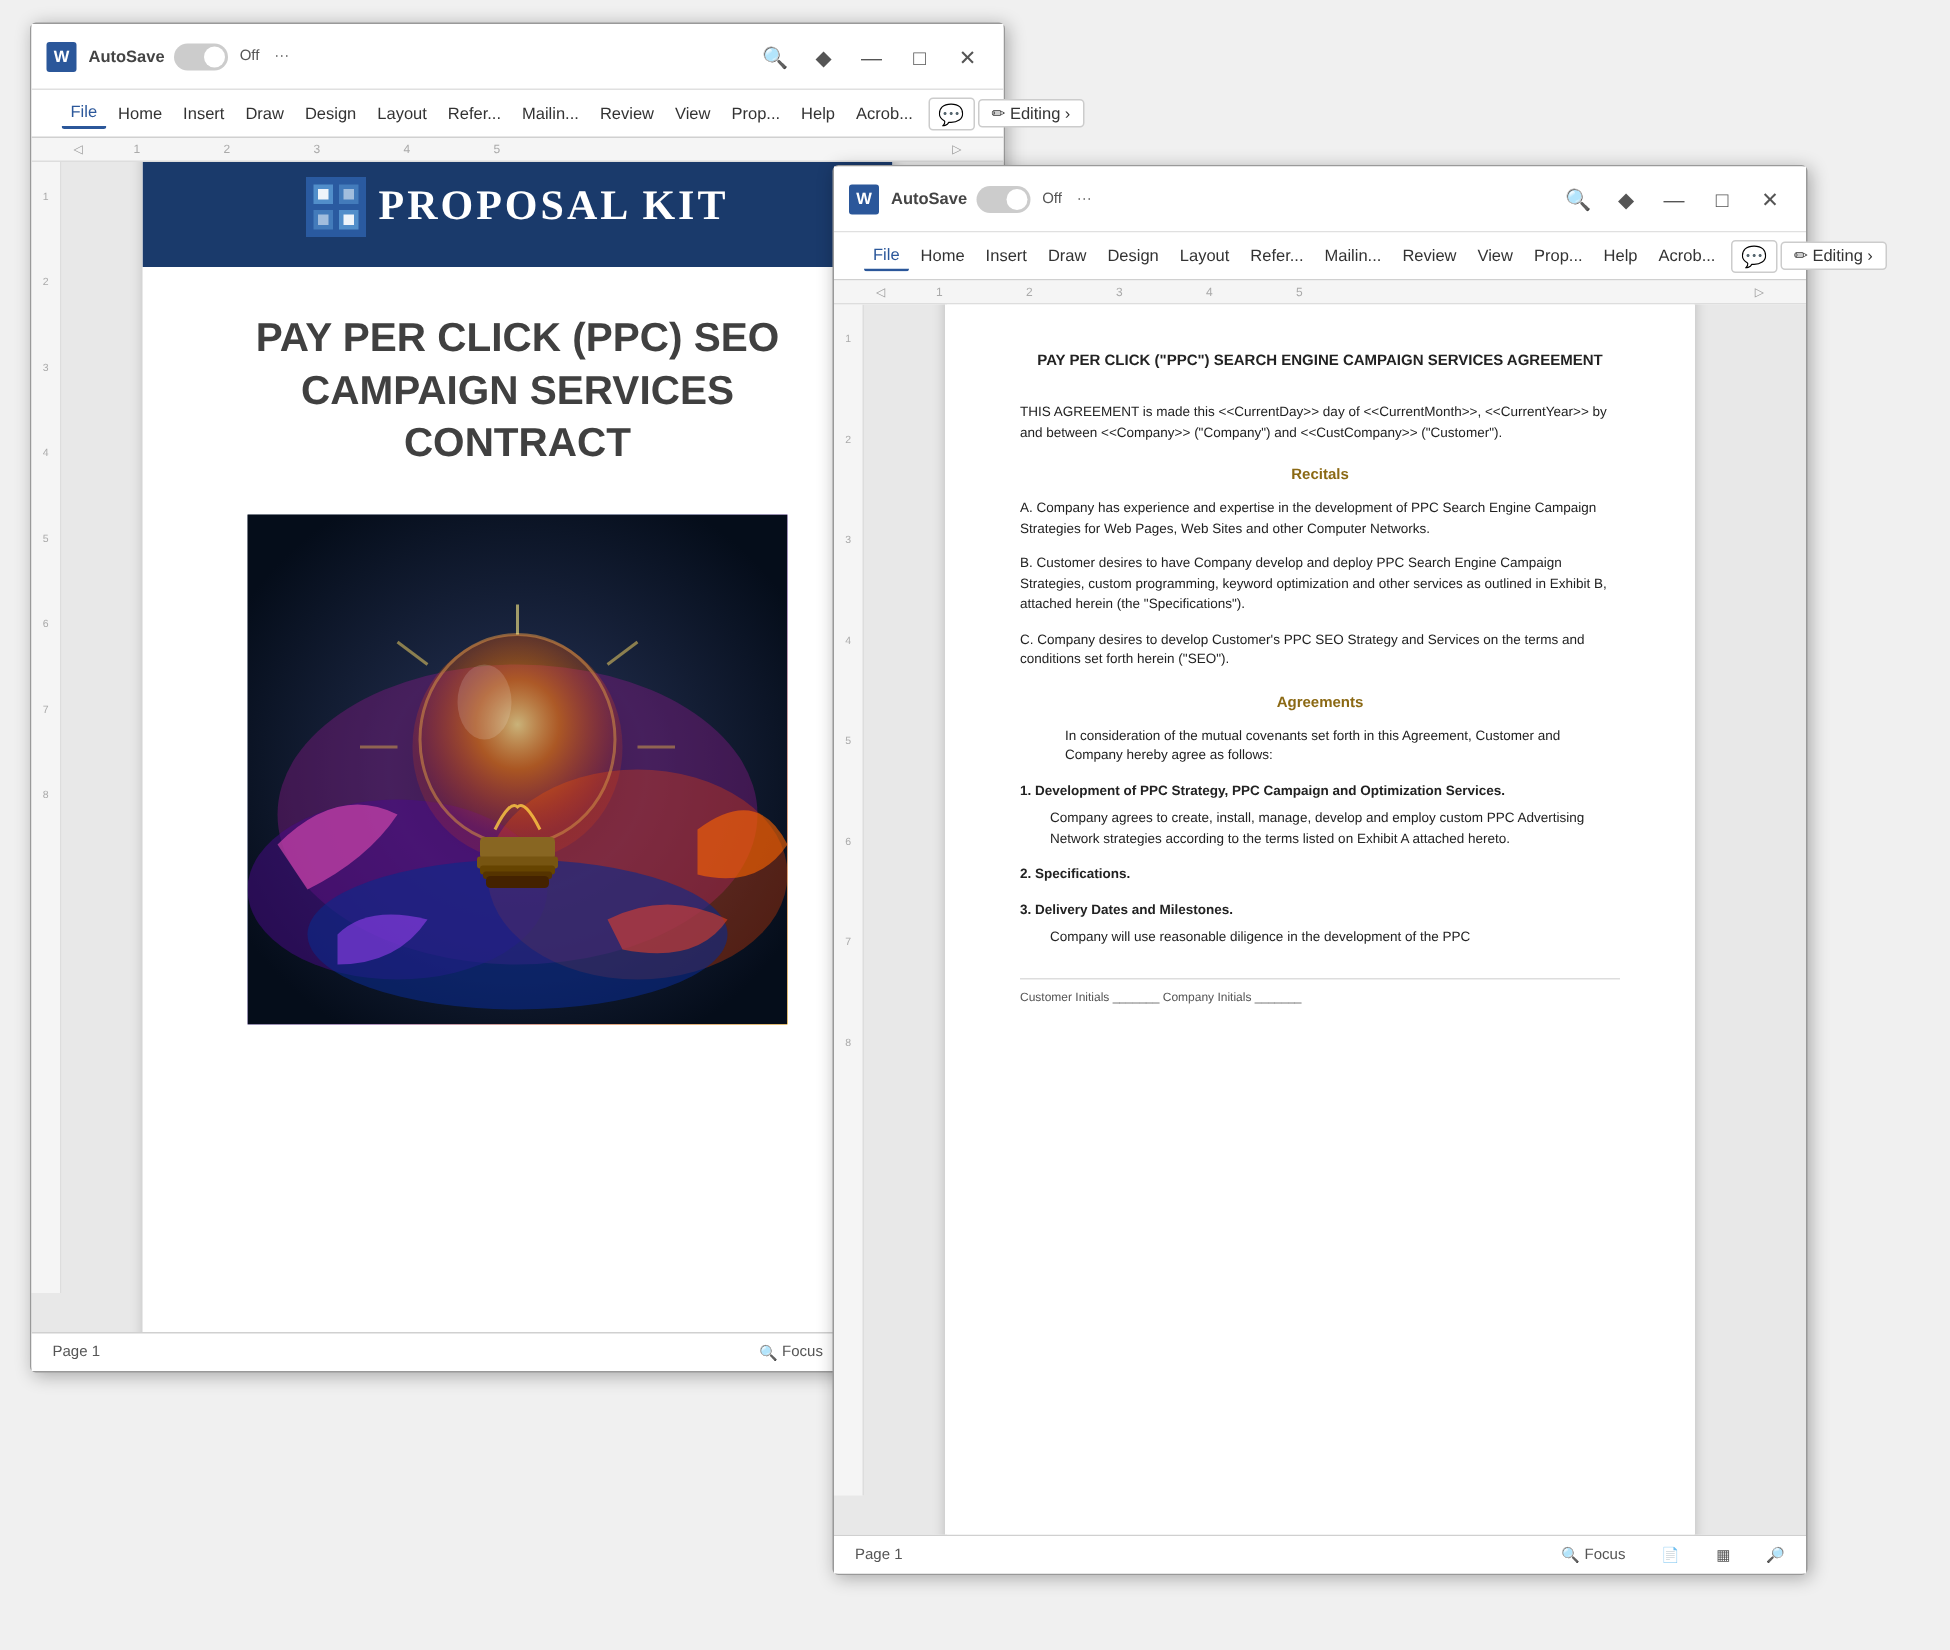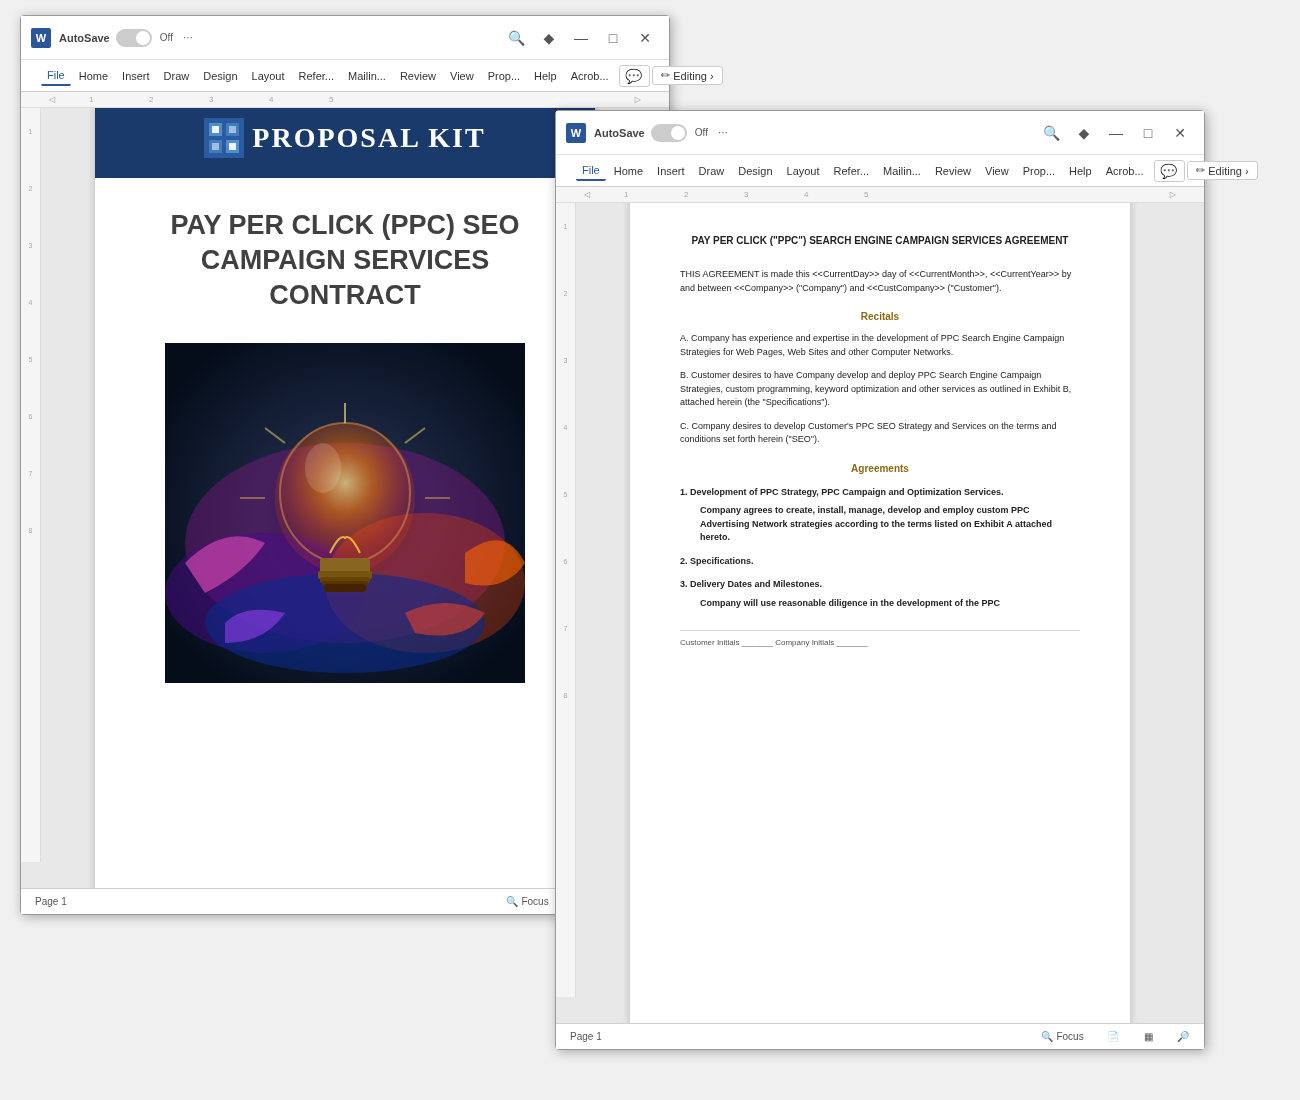--- a/index.html
+++ b/index.html
@@ -346,21 +346,20 @@
       font-weight: bold;
       font-size: 9px;
       margin: 10px 0 5px;
     }
 
     .doc2-clause-body {
       padding-left: 20px;
       font-size: 9px;
       line-height: 1.5;
       margin-bottom: 8px;
-      font-weight: bold;
     }
 
     .doc2-footer {
       font-size: 8px;
       color: #555;
       margin-top: 20px;
       border-top: 1px solid #ddd;
       padding-top: 6px;
     }
   </style>
@@ -605,20 +604,21 @@
         <p>THIS AGREEMENT is made this &lt;&lt;CurrentDay&gt;&gt; day of &lt;&lt;CurrentMonth&gt;&gt;, &lt;&lt;CurrentYear&gt;&gt; by and between &lt;&lt;Company&gt;&gt; ("Company") and &lt;&lt;CustCompany&gt;&gt; ("Customer").</p>
 
         <div class="doc2-section-title">Recitals</div>
 
         <p>A. Company has experience and expertise in the development of PPC Search Engine Campaign Strategies for Web Pages, Web Sites and other Computer Networks.</p>
         <p>B. Customer desires to have Company develop and deploy PPC Search Engine Campaign Strategies, custom programming, keyword optimization and other services as outlined in Exhibit B, attached herein (the "Specifications").</p>
         <p>C. Company desires to develop Customer's PPC SEO Strategy and Services on the terms and conditions set forth herein ("SEO").</p>
 
         <div class="doc2-section-title">Agreements</div>
 
+        <p style="padding-left:30px;">In consideration of the mutual covenants set forth in this Agreement, Customer and Company hereby agree as follows:</p>
 
         <div class="doc2-clause">1. Development of PPC Strategy, PPC Campaign and Optimization Services.</div>
         <div class="doc2-clause-body">Company agrees to create, install, manage, develop and employ custom PPC Advertising Network strategies according to the terms listed on Exhibit A attached hereto.</div>
 
         <div class="doc2-clause">2. Specifications.</div>
 
         <div class="doc2-clause">3. Delivery Dates and Milestones.</div>
         <div class="doc2-clause-body">Company will use reasonable diligence in the development of the PPC</div>
       </div>
 

